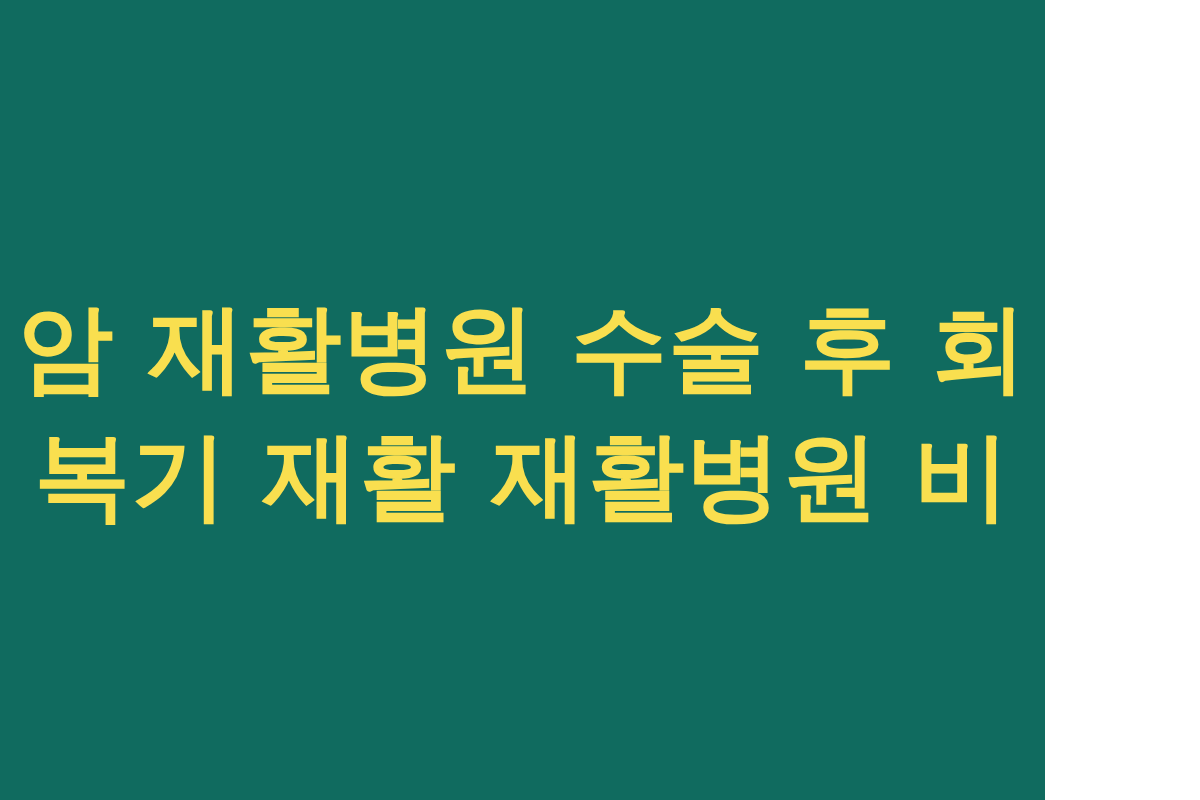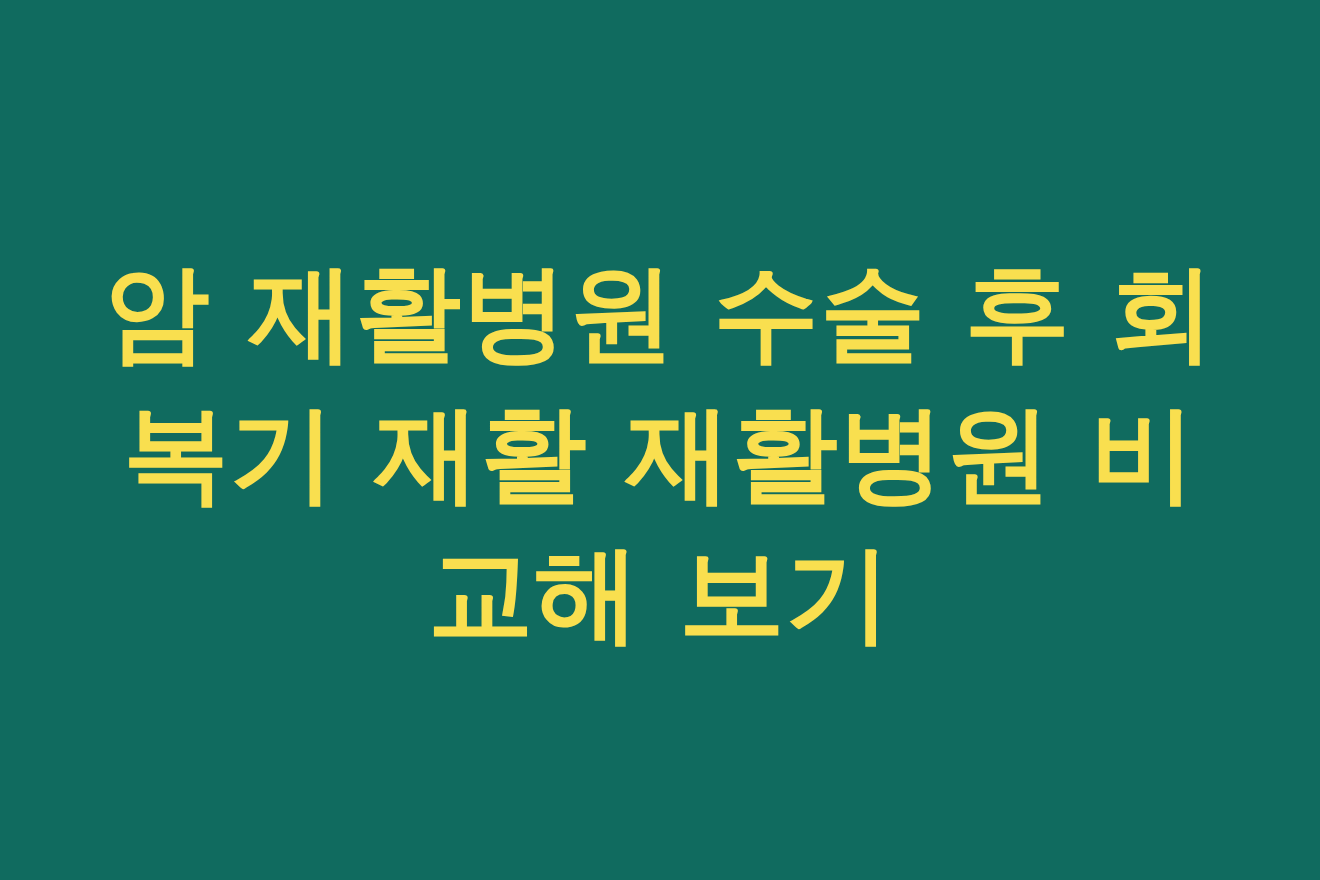--- a/index.html
+++ b/index.html
@@ -10,21 +10,21 @@
 
   body {
     width: 1200px;
     height: 800px;
     overflow: hidden;
     font-family: "DejaVu Sans", "Liberation Sans", sans-serif;
   }
 
   .canvas {
     position: relative;
-    width: 1200px;
+    width: 1045px;
     height: 800px;
     background: #106b5f;
     display: flex;
     align-items: center;
     justify-content: center;
     box-sizing: border-box;
   }
 
   .title-block {
     width: 1040px;
@@ -54,15 +54,14 @@
   .title-line.line-2 { font-size: 96px; }
   .title-line.line-3 { font-size: 96px; }
 </style>
 </head>
 <body>
 
 <div class="canvas" style="background: rgb(16, 107, 95);">
   <div class="title-block">
     <span class="title-line line-1" style="color: rgb(249, 223, 79);">암 재활병원 수술 후 회</span>
     <span class="title-line line-2" style="color: rgb(249, 223, 79);">복기 재활 재활병원 비</span>
-    <span class="title-line line-3" style="color: rgb(249, 223, 79);">교해 보기</span>
   </div>
 </div>
 
 </body></html>

